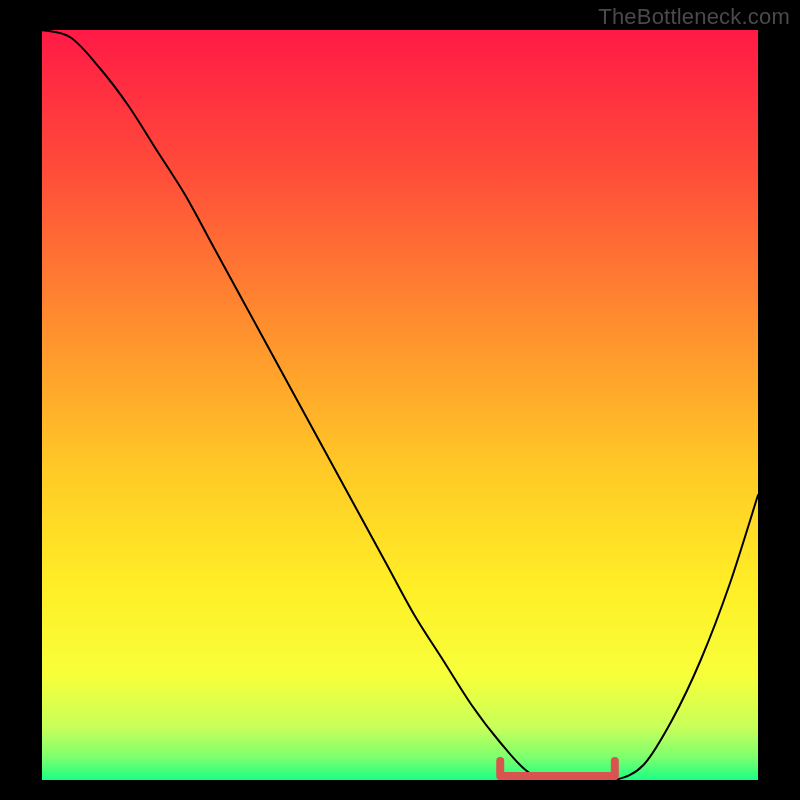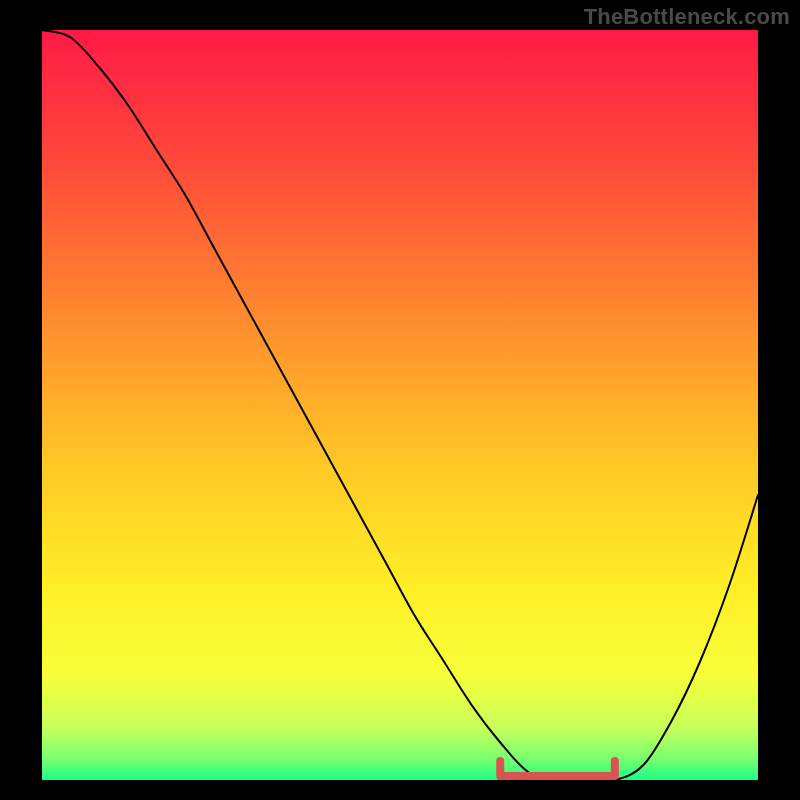--- a/index.html
+++ b/index.html
@@ -17,21 +17,21 @@
     left: 0;
     width: 800px;
     height: 800px;
   }
   .watermark {
     position: absolute;
     top: 4px;
     right: 10px;
     color: #4a4a4a;
     font-size: 22px;
-    font-weight: 700;
+    font-weight: 400;
     letter-spacing: 0.2px;
     user-select: none;
   }
   svg {
     display: block;
   }
 </style>
 </head>
 <body>
 

